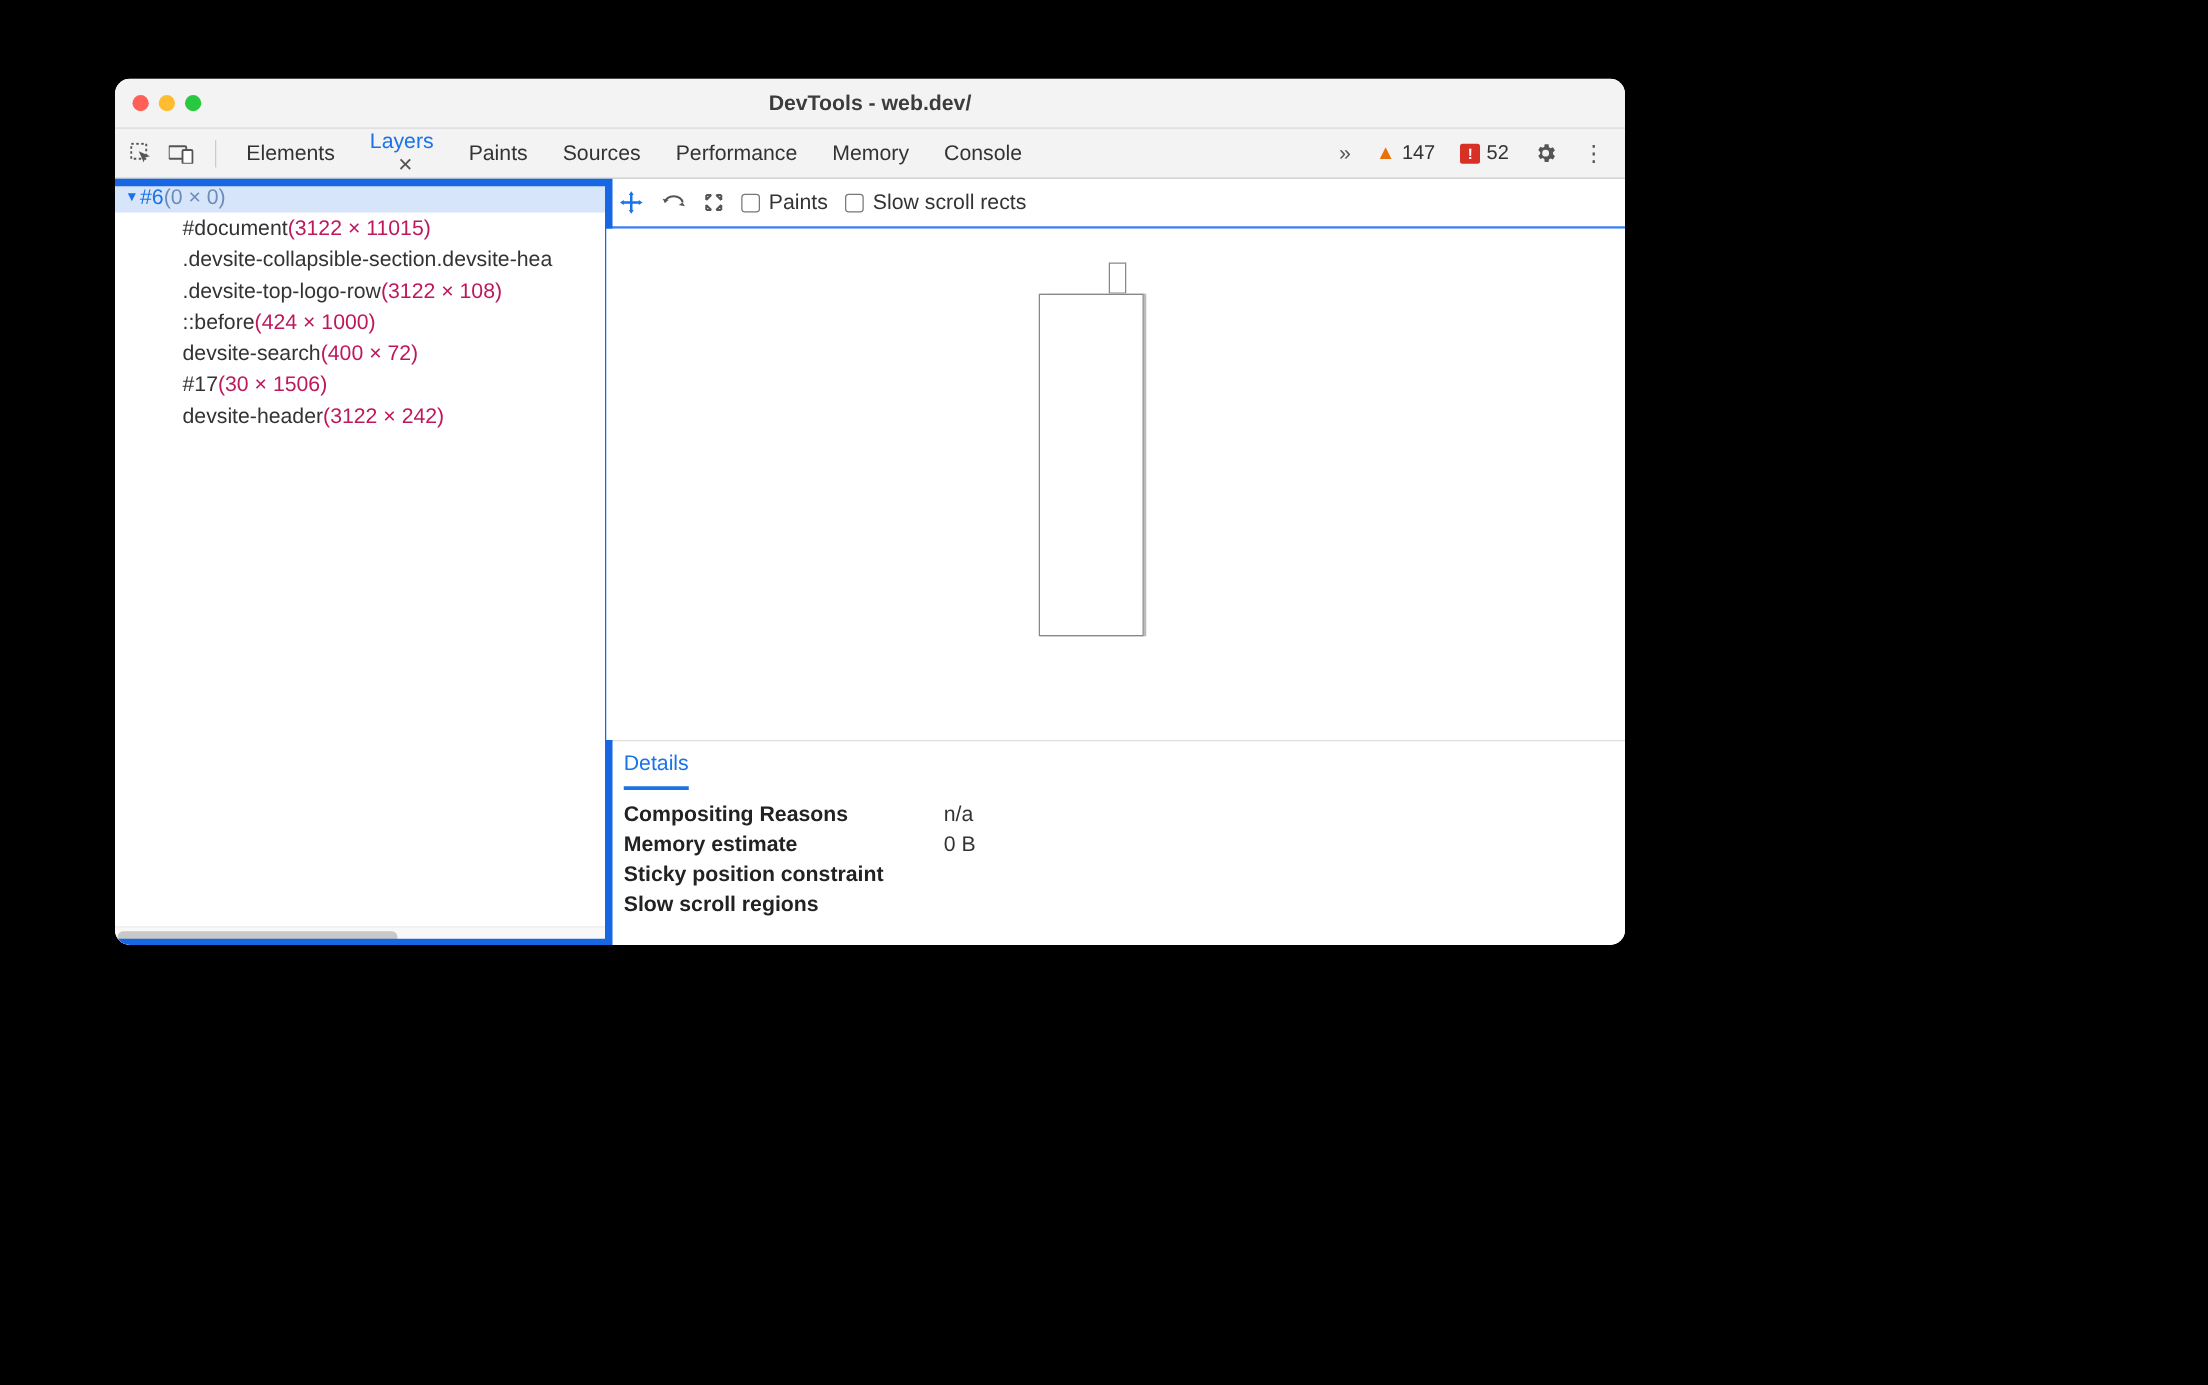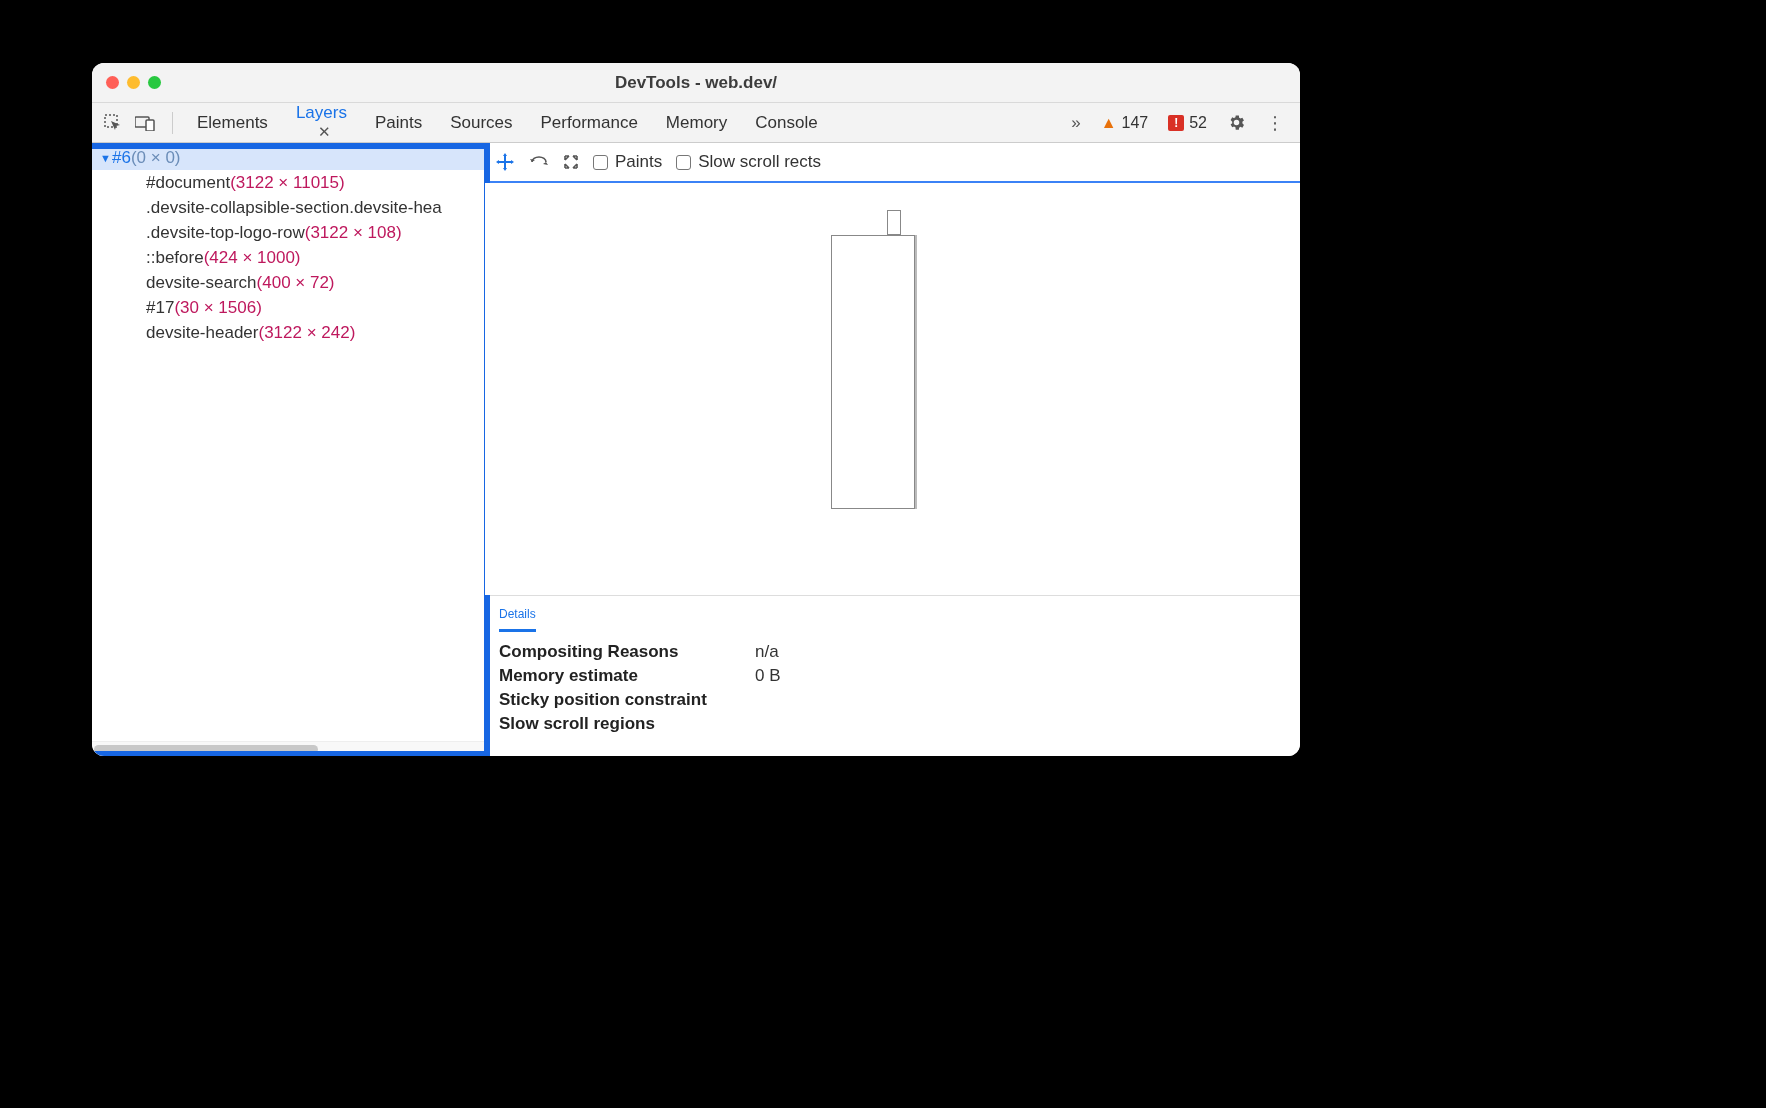--- a/index.html
+++ b/index.html
@@ -99,21 +99,21 @@
     position:absolute; left:346px; top:52px; width:84px; height:274px;
     border:1px solid #888; background:#fff;
     box-shadow: 1px 0 0 #bbb, 2px 0 0 #bbb;
   }
   .layer-tab{ position:absolute; left:402px; top:27px; width:14px; height:25px; border:1px solid #888; background:#fff;}
   .details-panel{ border-top:1px solid #ddd; background:#fff;}
   .details-tab{
     padding:8px 14px 0 14px;
   }
   .details-tab span{
-    color:#1a73e8; font-size:12px; padding-bottom:8px;
+    color:#1a73e8; font-size:17px; padding-bottom:8px;
     border-bottom:3px solid #1a73e8; display:inline-block;
   }
   .details-body{ padding:10px 14px 18px 14px; font-size:17px;}
   .drow{ display:flex; margin-bottom:4px;}
   .dlabel{ width:256px; font-weight:700; color:#222;}
   .dval{ color:#333;}
   svg{display:block;}
 </style>
 </head>
 <body>

